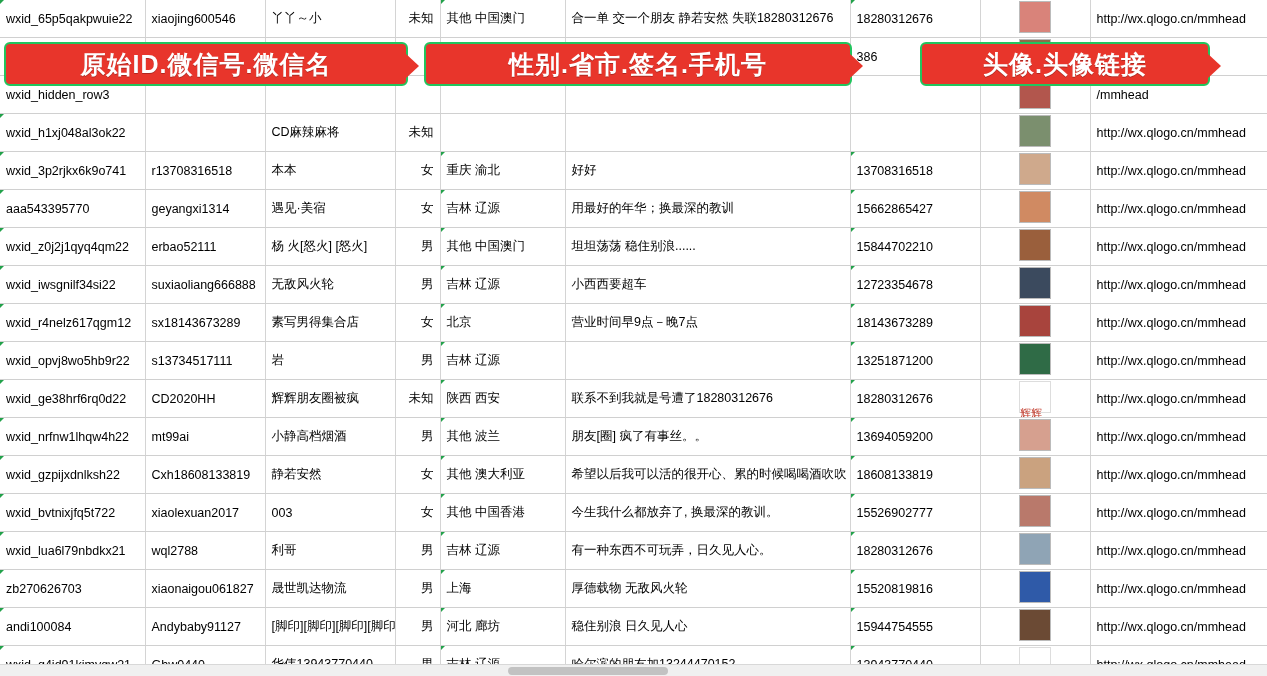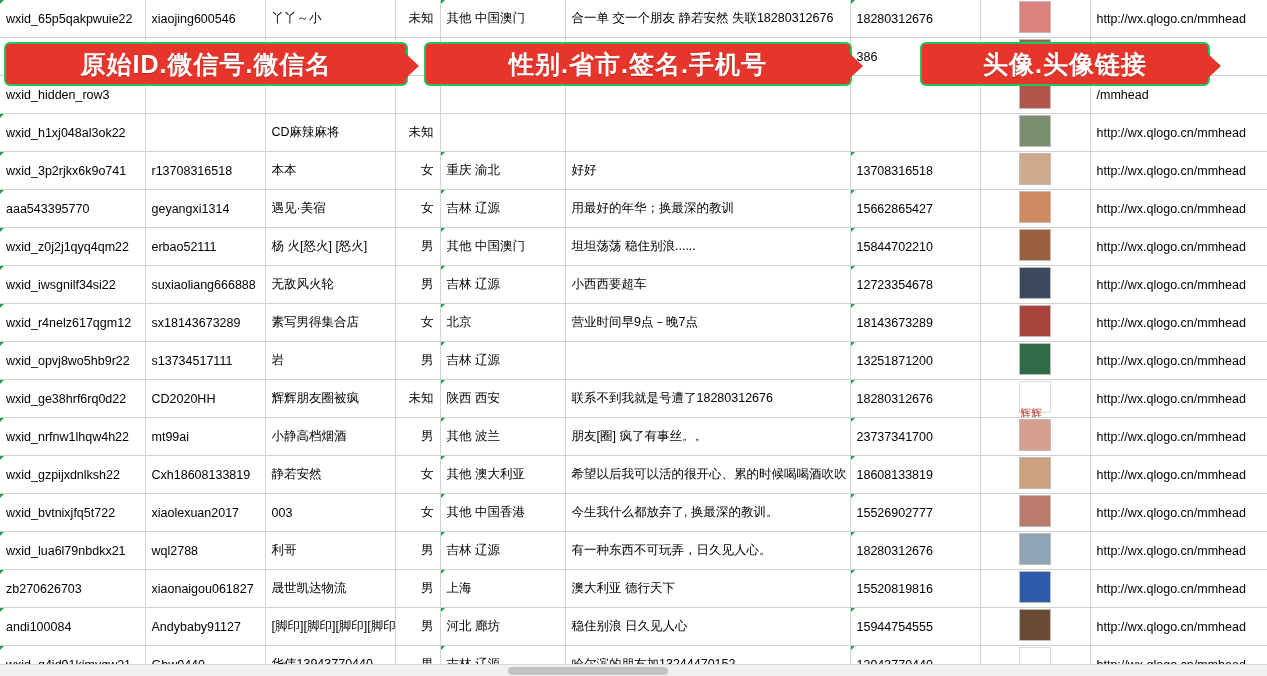--- a/index.html
+++ b/index.html
@@ -402,21 +402,21 @@
         <td><span>小静高档烟酒</span></td>
         <td class="sex"><span>男</span></td>
         <td>
             <div class="cellwrap corner-green">
               <span>其他 波兰</span>
             </div>
           </td>
         <td><span>朋友[圈] 疯了有事丝。。</span></td>
         <td>
             <div class="cellwrap corner-green">
-              <span>23737341700</span>
+              <span>13694059200</span>
             </div>
           </td>
         <td class="avatar"><span class="thumb" style="background:#d6a08f"></span></td>
         <td class="link"><span>http://wx.qlogo.cn/mmhead</span></td>
       </tr>
 
       <tr>
         <td>
             <div class="cellwrap corner-green">
               <span>wxid_gzpijxdnlksh22</span>
@@ -495,21 +495,21 @@
             </div>
           </td>
         <td><span>xiaonaigou061827</span></td>
         <td><span>晟世凯达物流</span></td>
         <td class="sex"><span>男</span></td>
         <td>
             <div class="cellwrap corner-green">
               <span>上海</span>
             </div>
           </td>
-        <td><span>澳大利亚 德行天下</span></td>
+        <td><span>厚德载物 无敌风火轮</span></td>
         <td>
             <div class="cellwrap corner-green">
               <span>15520819816</span>
             </div>
           </td>
         <td class="avatar"><span class="thumb" style="background:#2f5aa8"></span></td>
         <td class="link"><span>http://wx.qlogo.cn/mmhead</span></td>
       </tr>
 
       <tr>

